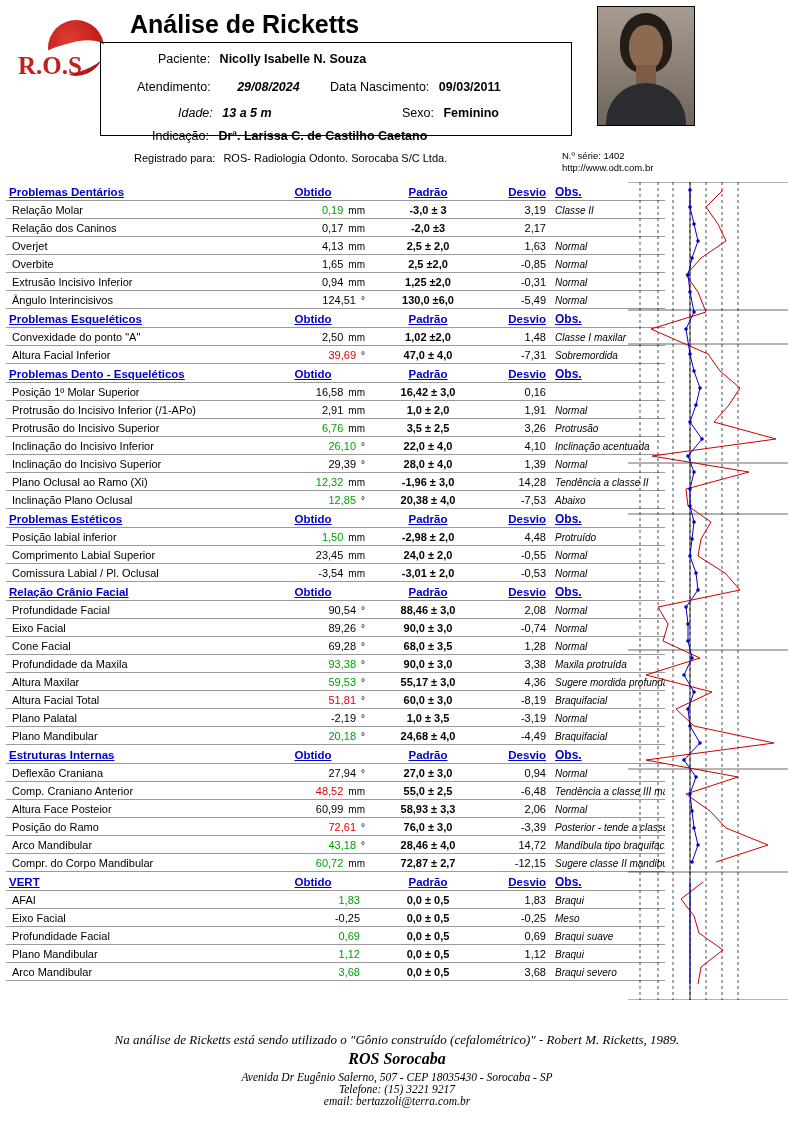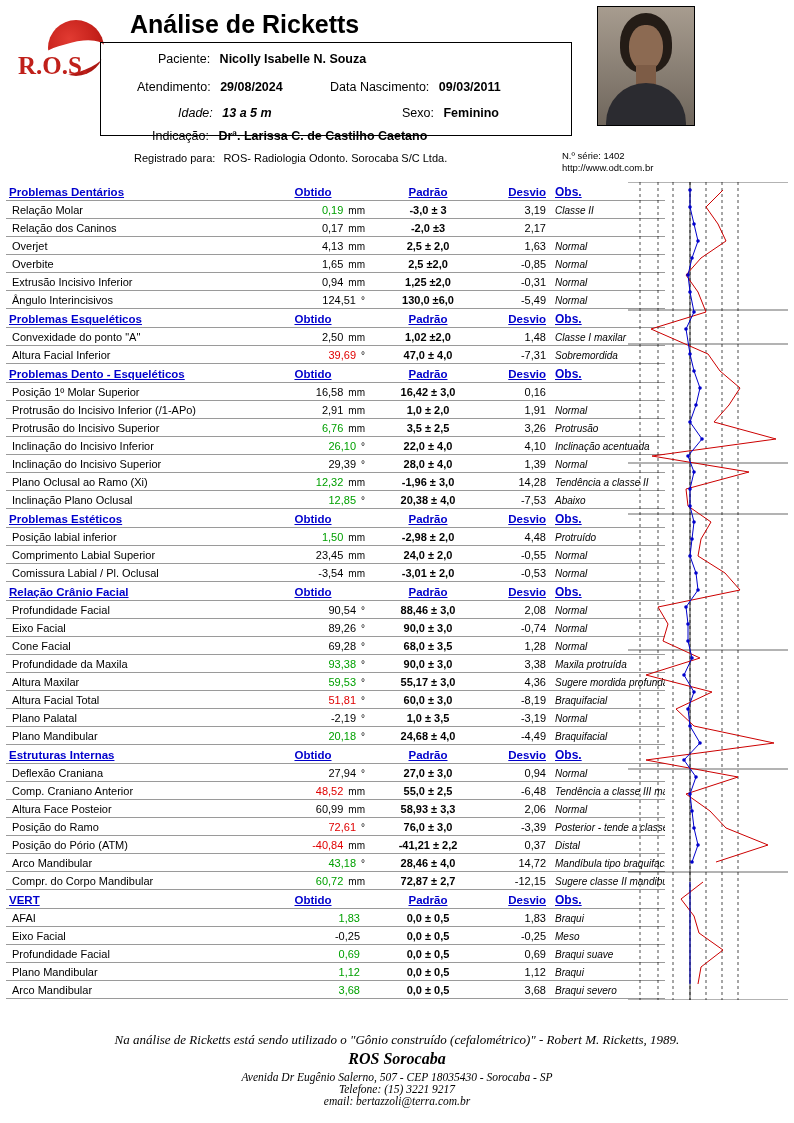--- a/index.html
+++ b/index.html
@@ -264,21 +264,21 @@
 
   <div class="infobox"></div>
 
   <div class="hdr-row" style="left:158px; top:52px;">
     <span class="lbl">Paciente:</span>
     <span class="val" style="margin-left:6px;">Nicolly Isabelle N. Souza</span>
   </div>
 
   <div class="hdr-row" style="left:137px; top:80px;">
     <span class="lbl">Atendimento:</span>
-    <span class="val" style="margin-left:6px;">29/08/2024</span>
+    <span class="val" style="margin-left:23px;font-style:italic;">29/08/2024</span>
   </div>
 
   <div class="hdr-row" style="left:330px; top:80px;">
     <span class="lbl">Data Nascimento:</span>
     <span class="val" style="margin-left:6px;margin-top:32px;">09/03/2011</span>
   </div>
 
   <div class="hdr-row" style="left:178px; top:106px;font-style:italic;">
     <span class="lbl">Idade:</span>
     <span class="val" style="margin-left:6px;">13 a 5 m</span>
@@ -560,27 +560,20 @@
           <td class="c-pad"><span class="pad-val">58,93 ± 3,3</span></td>
           <td class="c-dev"><span>2,06</span></td>
           <td class="c-obs"><span class="obs">Normal</span></td>
         </tr>
         <tr>
           <td class="c-name row-indent"><span>Posição do Ramo</span></td>
           <td class="c-obt"><span class="num num-red">72,61</span><span class="unit" style="margin-left:5px">°</span></td>
           <td class="c-pad"><span class="pad-val">76,0 ± 3,0</span></td>
           <td class="c-dev"><span>-3,39</span></td>
           <td class="c-obs"><span class="obs">Posterior - tende a classe II</span></td>
-        </tr>
-        <tr>
-          <td class="c-name row-indent"><span>Posição do Pório (ATM)</span></td>
-          <td class="c-obt"><span class="num num-red">-40,84</span><span class="unit" style="margin-left:5px">mm</span></td>
-          <td class="c-pad"><span class="pad-val">-41,21 ± 2,2</span></td>
-          <td class="c-dev"><span>0,37</span></td>
-          <td class="c-obs"><span class="obs">Distal</span></td>
         </tr>
         <tr>
           <td class="c-name row-indent"><span>Arco Mandibular</span></td>
           <td class="c-obt"><span class="num num-green">43,18</span><span class="unit" style="margin-left:5px">°</span></td>
           <td class="c-pad"><span class="pad-val">28,46 ± 4,0</span></td>
           <td class="c-dev"><span>14,72</span></td>
           <td class="c-obs"><span class="obs">Mandíbula tipo braquifacial</span></td>
         </tr>
         <tr>
           <td class="c-name row-indent"><span>Compr. do Corpo Mandibular</span></td>

